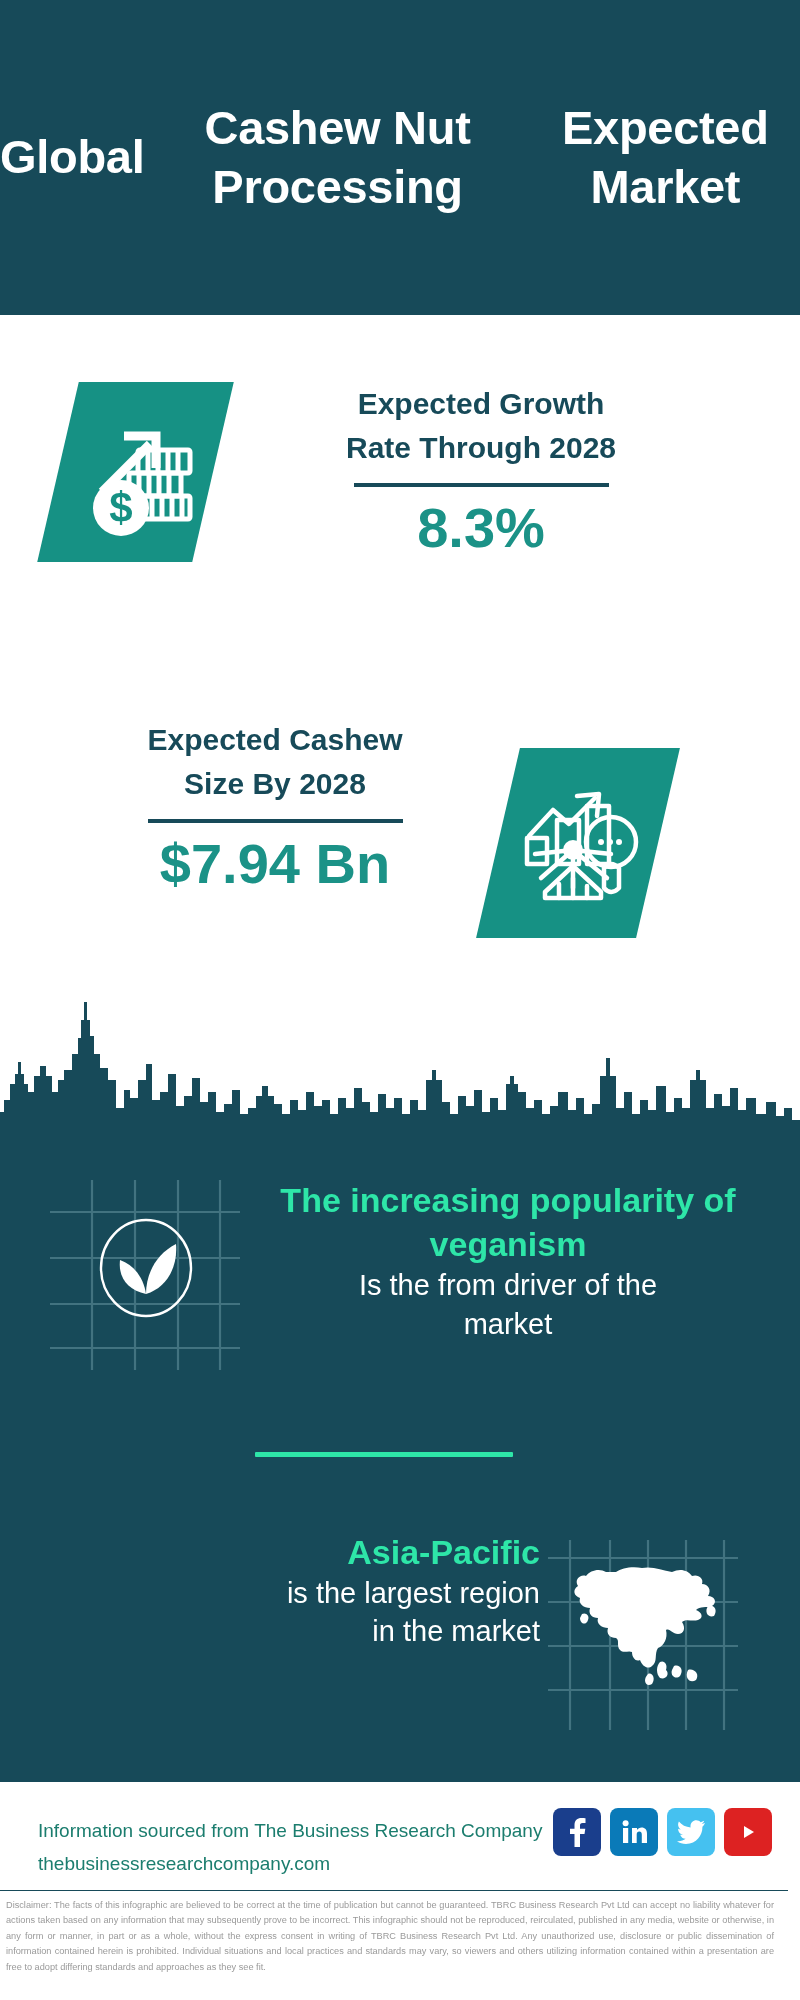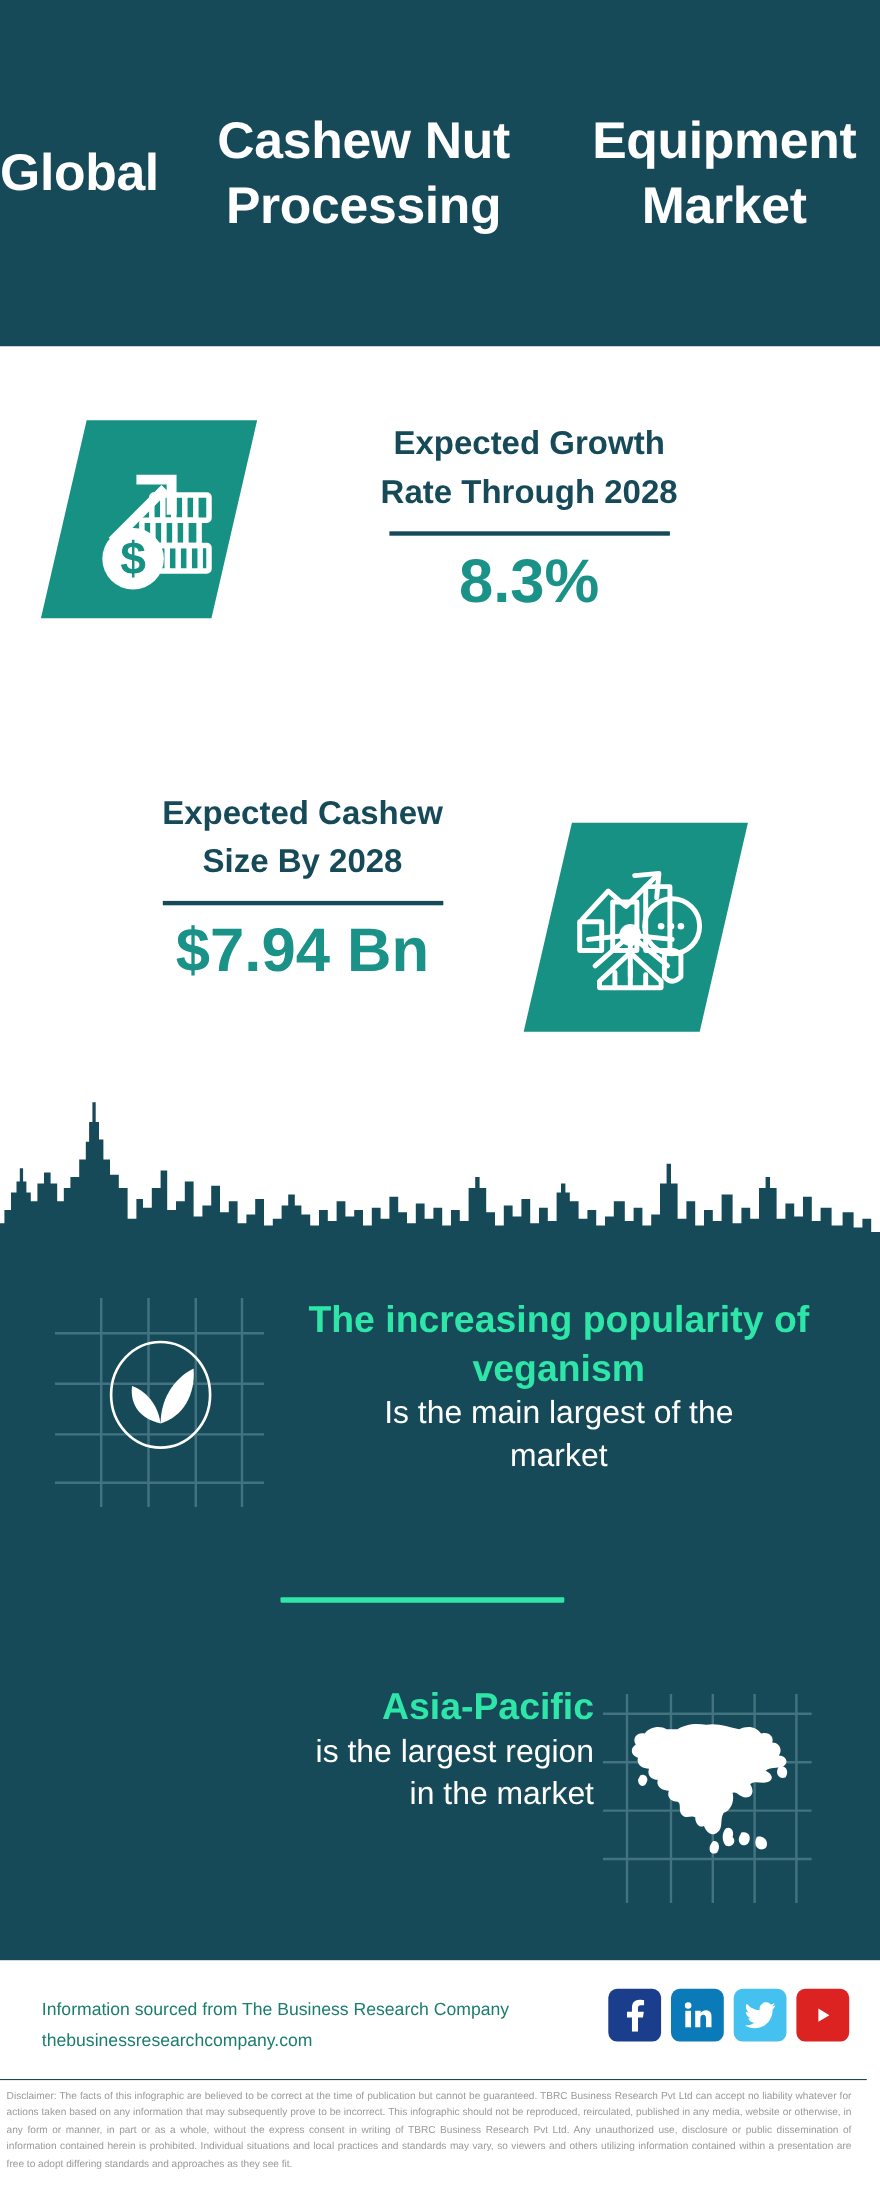--- a/index.html
+++ b/index.html
@@ -118,21 +118,21 @@
     position: absolute;
     left: 0; top: 1780px;
     width: 800px; height: 110px;
     background: #ffffff;
     border-top: 2px solid #174a59;
   }
   .footer-text {
     position: absolute;
     left: 38px; top: 32px;
     color: #1b7d6e;
-    font-size: 16px;
+    font-size: 19px;
     line-height: 1.75;
   }
   .social-row {
     position: absolute;
     right: 28px; top: 26px;
     display: flex;
     gap: 9px;
   }
   .social-ic {
     width: 48px; height: 48px;
@@ -156,21 +156,21 @@
   }
 </style>
 </head>
 <body>
 
 <div class="page">
 
   <div class="header">
     <div class="header-line">Global</div>
     <div class="header-line">Cashew Nut Processing</div>
-    <div class="header-line">Equipment Market</div>
+    <div class="header-line">Expected Market</div>
   </div>
 
   <div class="white-zone"></div>
 
   <div class="par-tile" style="left:58px; top:382px; width:155px; height:180px;">
     <div class="par-inner">
       <svg width="120" height="132" viewBox="0 0 120 132">
 
         <path d="M26 86 L74 38" stroke="#ffffff" stroke-width="9" fill="none"></path>
         <path d="M48 30 L80 30 L80 62" stroke="#ffffff" stroke-width="9" fill="none" stroke-linejoin="miter"></path>
@@ -267,21 +267,21 @@
     </svg>
     <svg style="position:absolute; left:46px; top:38px;" width="100" height="100" viewBox="0 0 100 100">
       <ellipse cx="50" cy="50" rx="45" ry="48" fill="none" stroke="#ffffff" stroke-width="2.4"></ellipse>
       <path d="M50 76 C50 56 60 36 80 26 C82 50 70 70 50 76 Z" fill="#ffffff"></path>
       <path d="M50 76 C48 62 40 48 24 42 C22 60 32 72 50 76 Z" fill="#ffffff"></path>
     </svg>
   </div>
 
   <div class="msg-block" style="left:258px; top:1178px; width:500px;">
     <div class="msg-head">The increasing popularity of veganism</div>
-    <div class="msg-sub">Is the main largest of the</div>
+    <div class="msg-sub">Is the from driver of the</div>
     <div class="msg-sub">market</div>
   </div>
 
   <div class="green-divider" style="left:255px; top:1452px; width:258px;"></div>
 
   <div class="msg-block" style="left:40px; top:1530px; width:500px;text-align:right;">
     <div class="msg-head">Asia-Pacific</div>
     <div class="msg-sub">is the largest region</div>
     <div class="msg-sub">in the market</div>
   </div>

